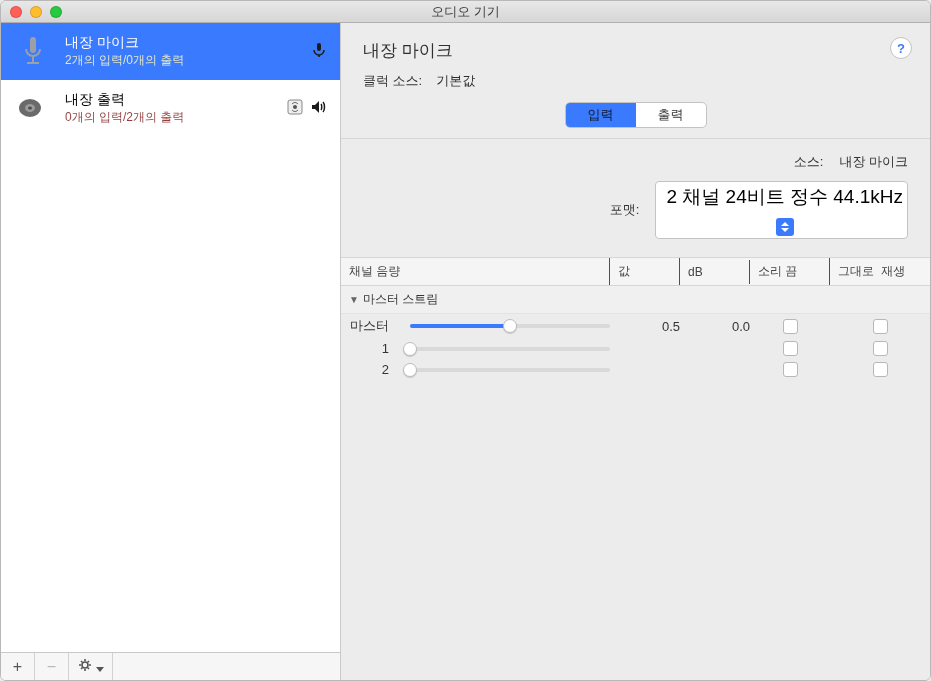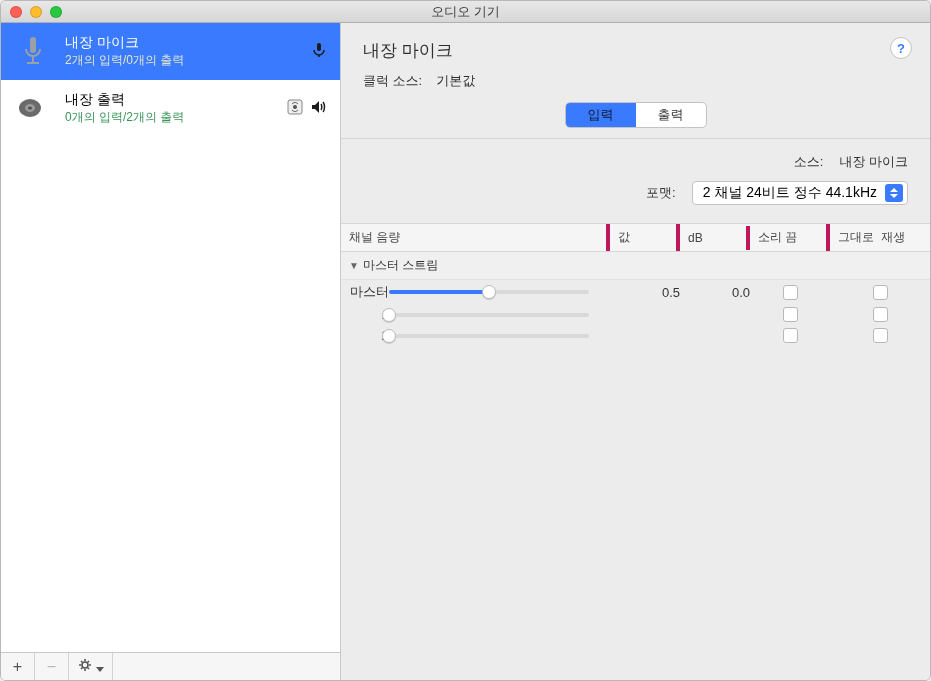--- a/index.html
+++ b/index.html
@@ -45,21 +45,21 @@
       padding: 8px 12px; gap: 12px;
       border-bottom: 1px solid rgba(0,0,0,0);
       cursor: default;
     }
     .device-item.selected { background: #3a7afe; color: #fff; }
     .dev-icon { width: 40px; height: 40px; display:flex; align-items:center; justify-content:center; }
     .dev-text { flex: 1; }
     .dev-title { font-size: 14px; }
     .dev-sub { font-size: 12px; opacity: 0.85; }
     .device-item.selected .dev-sub { color: #fef9c3; }
-    .device-item:not(.selected) .dev-sub { color: #15803d; }
+    .device-item:not(.selected) .dev-sub { color: #7f1d1d; }
     .dev-badges { display:flex; gap:6px; align-items:center; }
     
     .side-toolbar {
       height: 28px; border-top: 1px solid #c9c9c9; background: #f6f6f6;
       display: flex;
     }
     .side-btn {
       width: 34px; border-right: 1px solid #d2d2d2;
       display:flex;align-items:center;justify-content:center;
       font-size: 16px; color: #555;
@@ -86,46 +86,46 @@
     .seg.active { background:#3a7afe; color:#0f172a; }
     .seg:not(.active){ color:#333;border-radius:11px; }
     
     .form-area { padding: 14px 22px 8px; }
     .form-row { display:flex; align-items:center; gap:16px; margin-bottom:10px; font-size:13px;justify-content:flex-end;}
     .form-label { width:40px; text-align:right; color:#333;}
     .form-val { color:#333; }
     .popup {
       display:flex; align-items:center; gap:8px;
       background:#fff;border:1px solid #c3c3c3;border-radius:4px;
-      padding:2px 4px 2px 10px; font-size:14px;
+      padding:2px 4px 2px 10px; font-size:19px;flex-direction:column;
     }
     .popup-arrows {
       width:18px;height:18px;background:#3a7afe;border-radius:3px;
       display:flex;flex-direction:column;align-items:center;justify-content:center;
     }
     .popup-arrows::before{content:"";border-left:4px solid transparent;border-right:4px solid transparent;border-bottom:4px solid #fff;margin-bottom:1px;}
     .popup-arrows::after{content:"";border-left:4px solid transparent;border-right:4px solid transparent;border-top:4px solid #fff;margin-top:1px;}
     
     .ch-table { border-top:1px solid #d6d6d6; }
     .ch-head-row, .ch-row {
       display:grid;
       grid-template-columns: 1fr 70px 70px 80px 100px;
       align-items:center;
     }
     .ch-head-row { background:#f5f5f5; border-bottom:1px solid #d6d6d6;}
-    .ch-head { padding:5px 8px; font-size:12px; color:#444; border-right:4px solid #be185d;}
+    .ch-head { padding:5px 8px; font-size:12px; color:#444; border-right:1px solid #be185d;}
     .ch-head:last-child{border-right:none;font-family:Liberation Mono, monospace;}
     .stream-header {
       display:flex;align-items:center;gap:4px;
       padding:5px 8px;background:#f0f0f0;border-bottom:1px solid #e3e3e3;
       font-size:12px;color:#333;
     }
     .disclosure { font-size:10px; color:#666; }
     .ch-row { padding:3px 0; }
-    .ch-name { display:flex;align-items:center;font-size:13px;color:#333;}
+    .ch-name { display:flex;align-items:center;font-size:13px;color:#333;justify-content:space-between;}
     .ch-label-text { width:48px; text-align:right; }
     .slider-track {
       position:relative;width:200px;height:4px;background:#d9d9d9;border-radius:2px;
     }
     .slider-fill { position:absolute;left:0;top:0;height:100%;background:#3a7afe;border-radius:2px;}
     .slider-thumb {
       position:absolute;top:50%;transform:translate(-50%,-50%);
       width:14px;height:14px;border-radius:50%;background:#fff;border:1px solid #bcbcbc;
       box-shadow:0 1px 1px rgba(0,0,0,0.15);
     }

